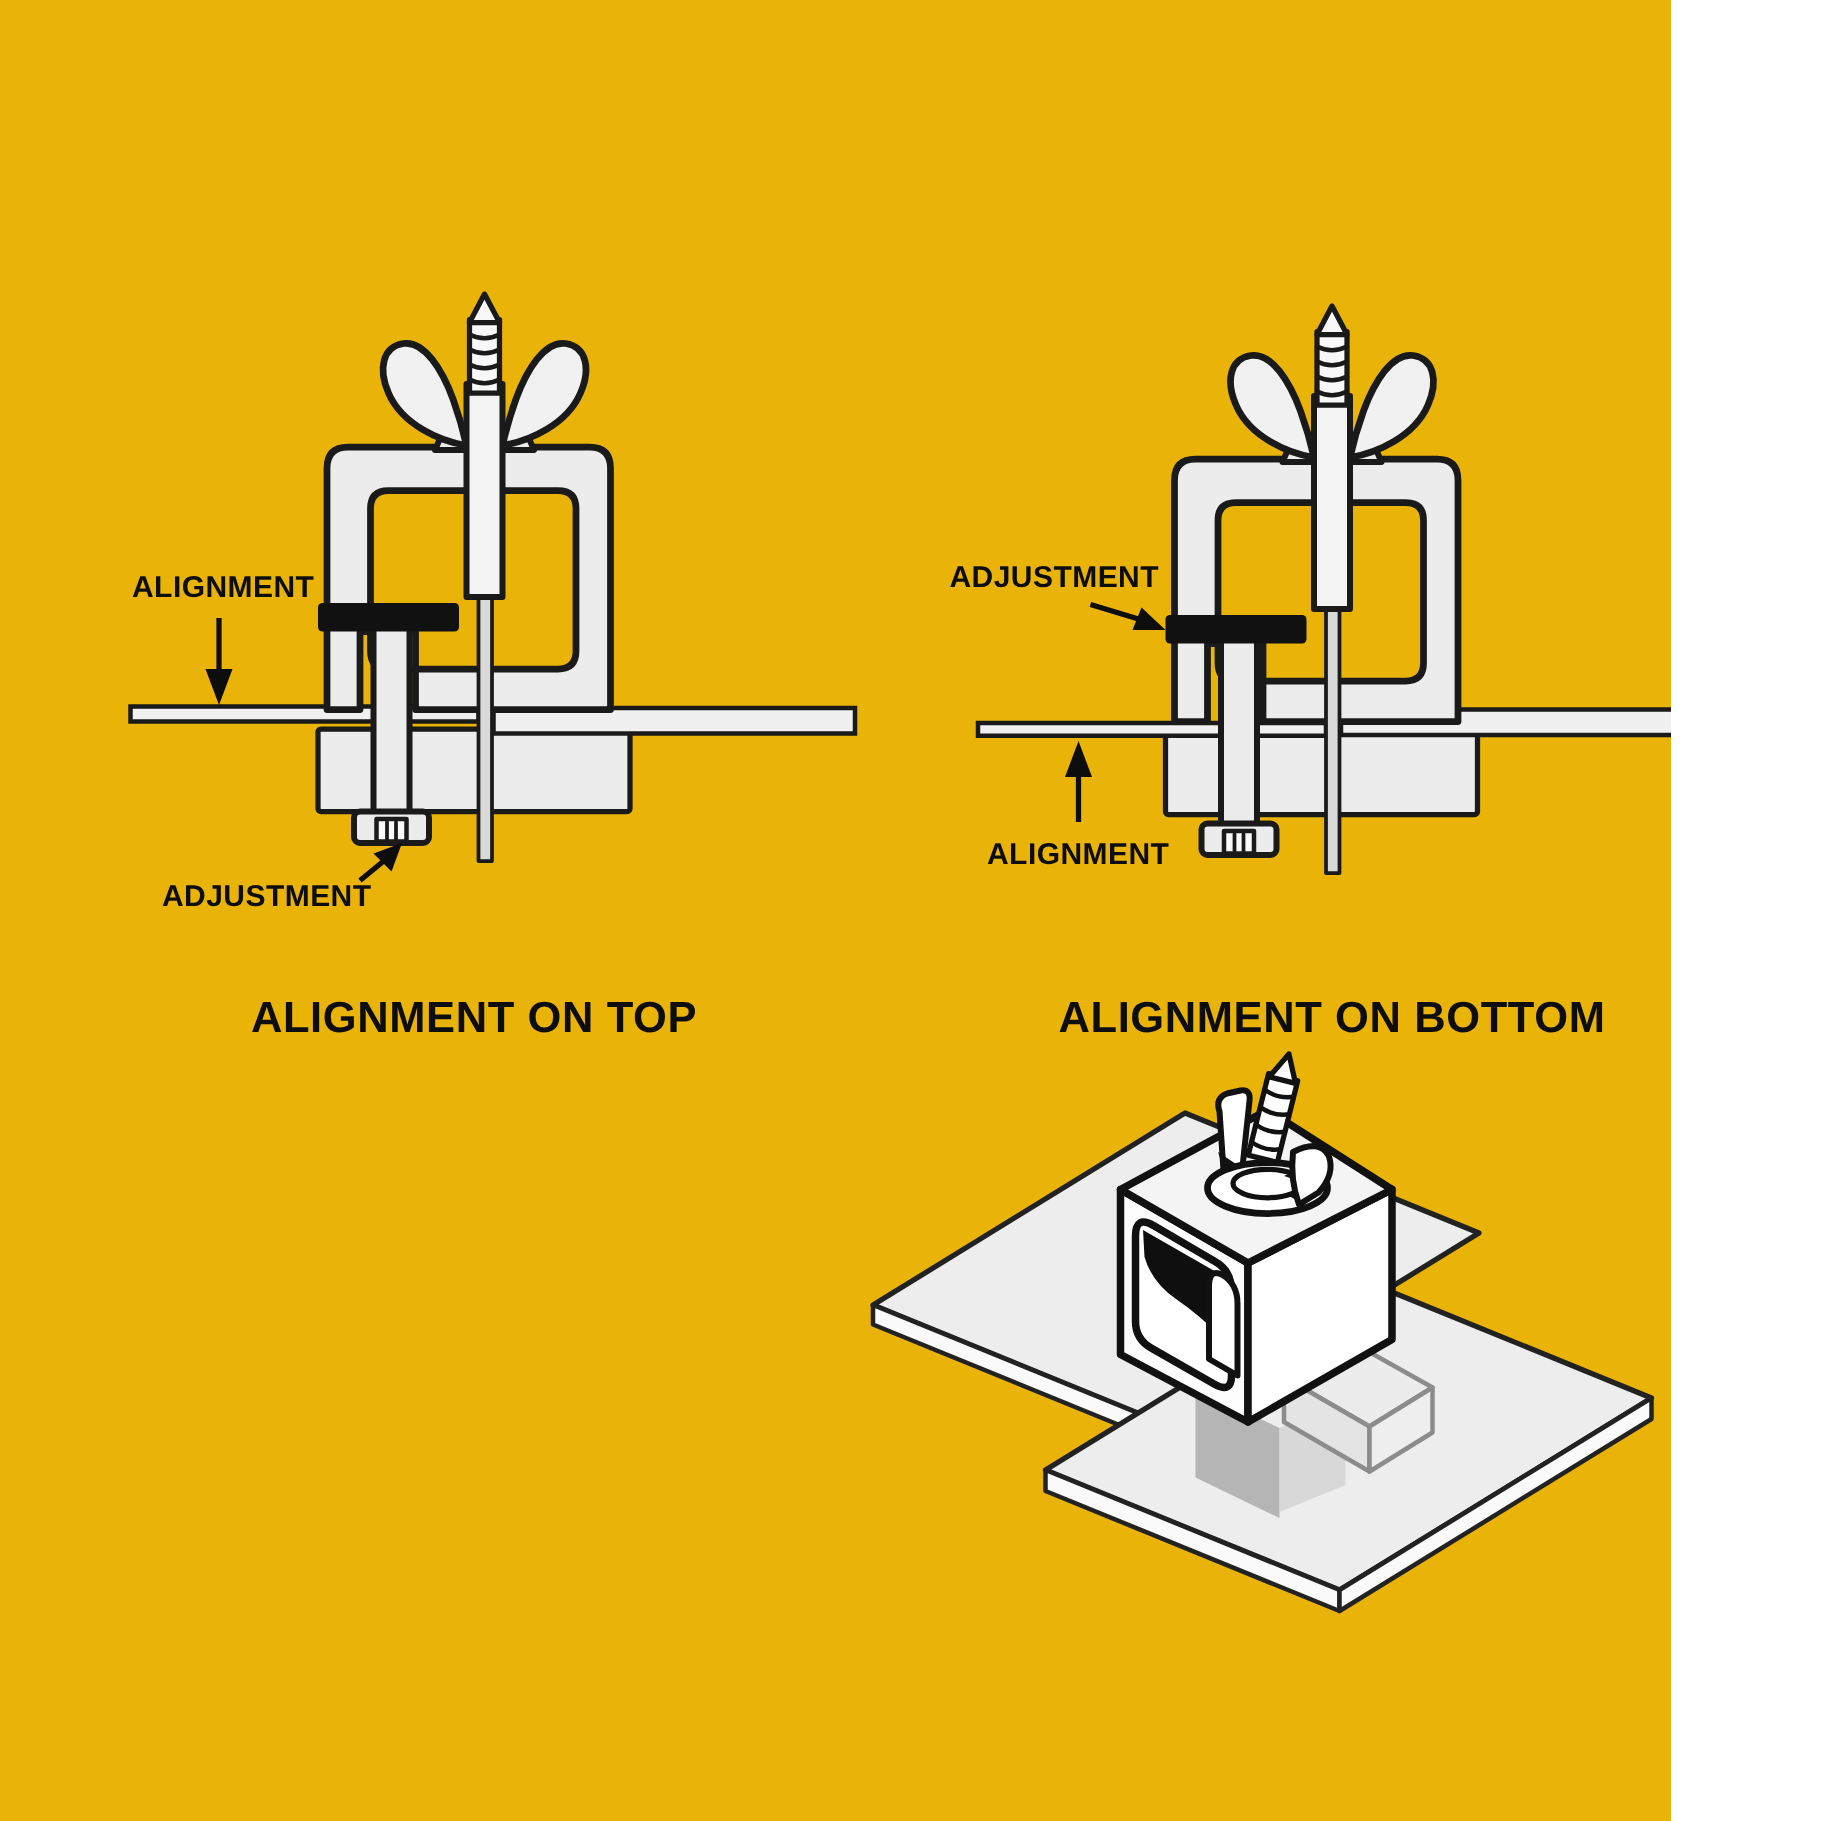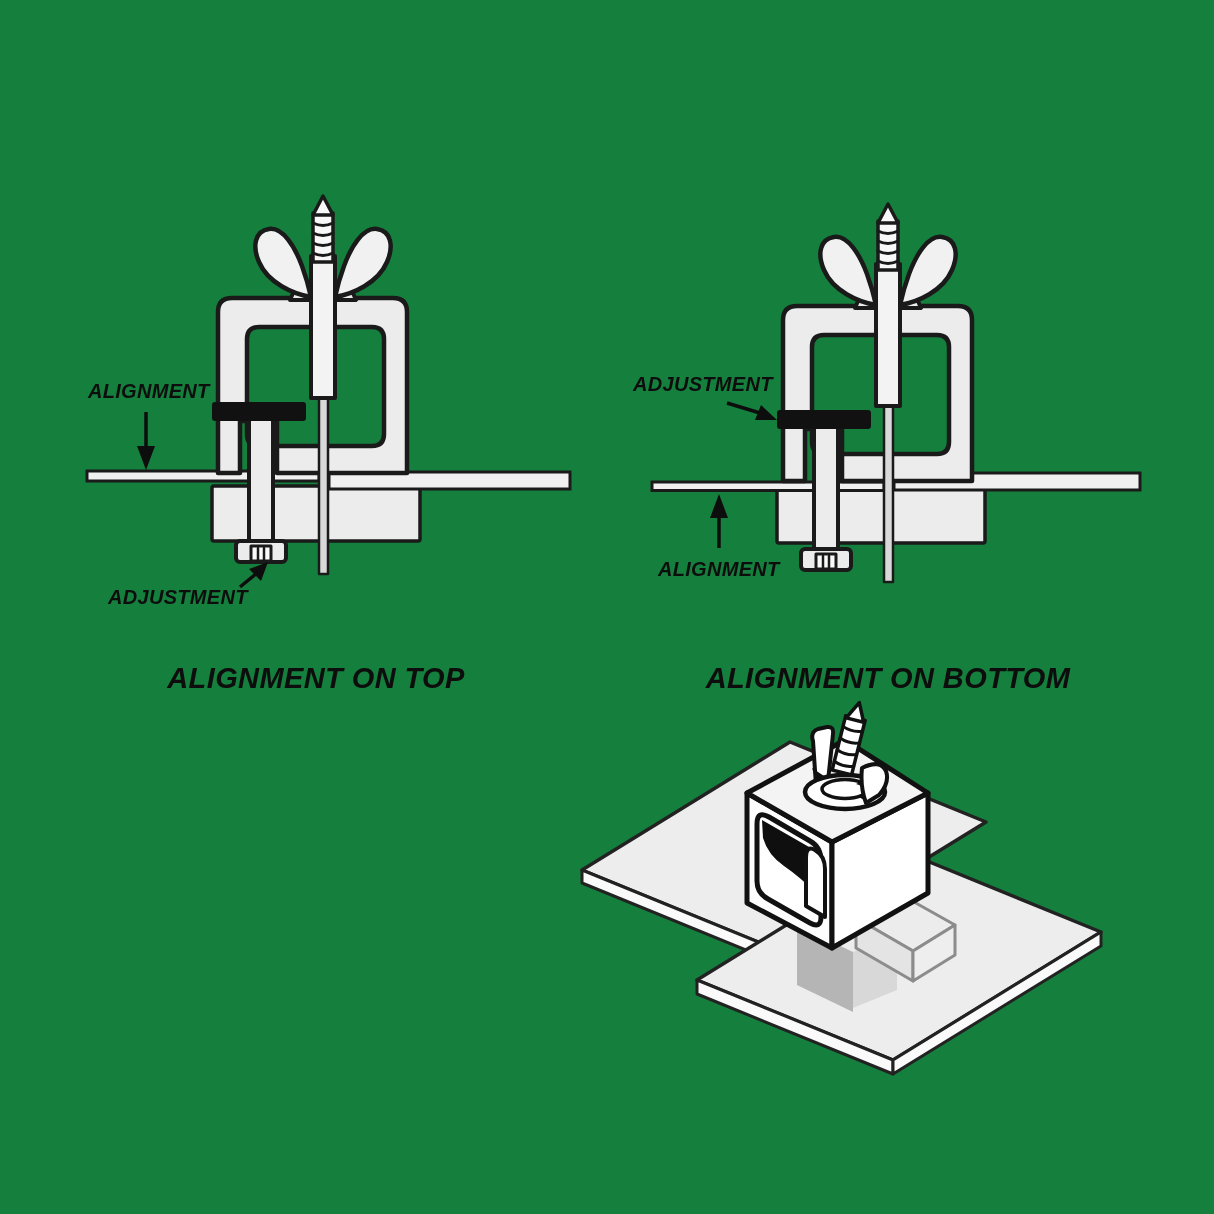--- a/index.html
+++ b/index.html
@@ -1,17 +1,17 @@
 <!DOCTYPE html>
 <html><head>
 <meta charset="utf-8">
 <style>
   html,body{margin:0;padding:0;background:#ffffff;}
-  .stage{position:relative;width:1214px;height:1214px;background:#15803d;overflow:hidden;
-         font-family:"Liberation Sans",sans-serif;font-style:italic;}
+  .stage{position:relative;width:1114px;height:1214px;background:#eab308;overflow:hidden;
+         font-family:"Liberation Sans",sans-serif;}
   svg{display:block;}
   text{font-family:"Liberation Sans",sans-serif;font-weight:bold;fill:#0d0d0d;}
   .lbl{font-size:20px;letter-spacing:.3px;}
   .cap{font-size:29px;letter-spacing:.4px;}
 </style>
 </head>
 <body>
 
 <div class="stage">
 <svg width="1214" height="1214" viewBox="0 0 1214 1214">

